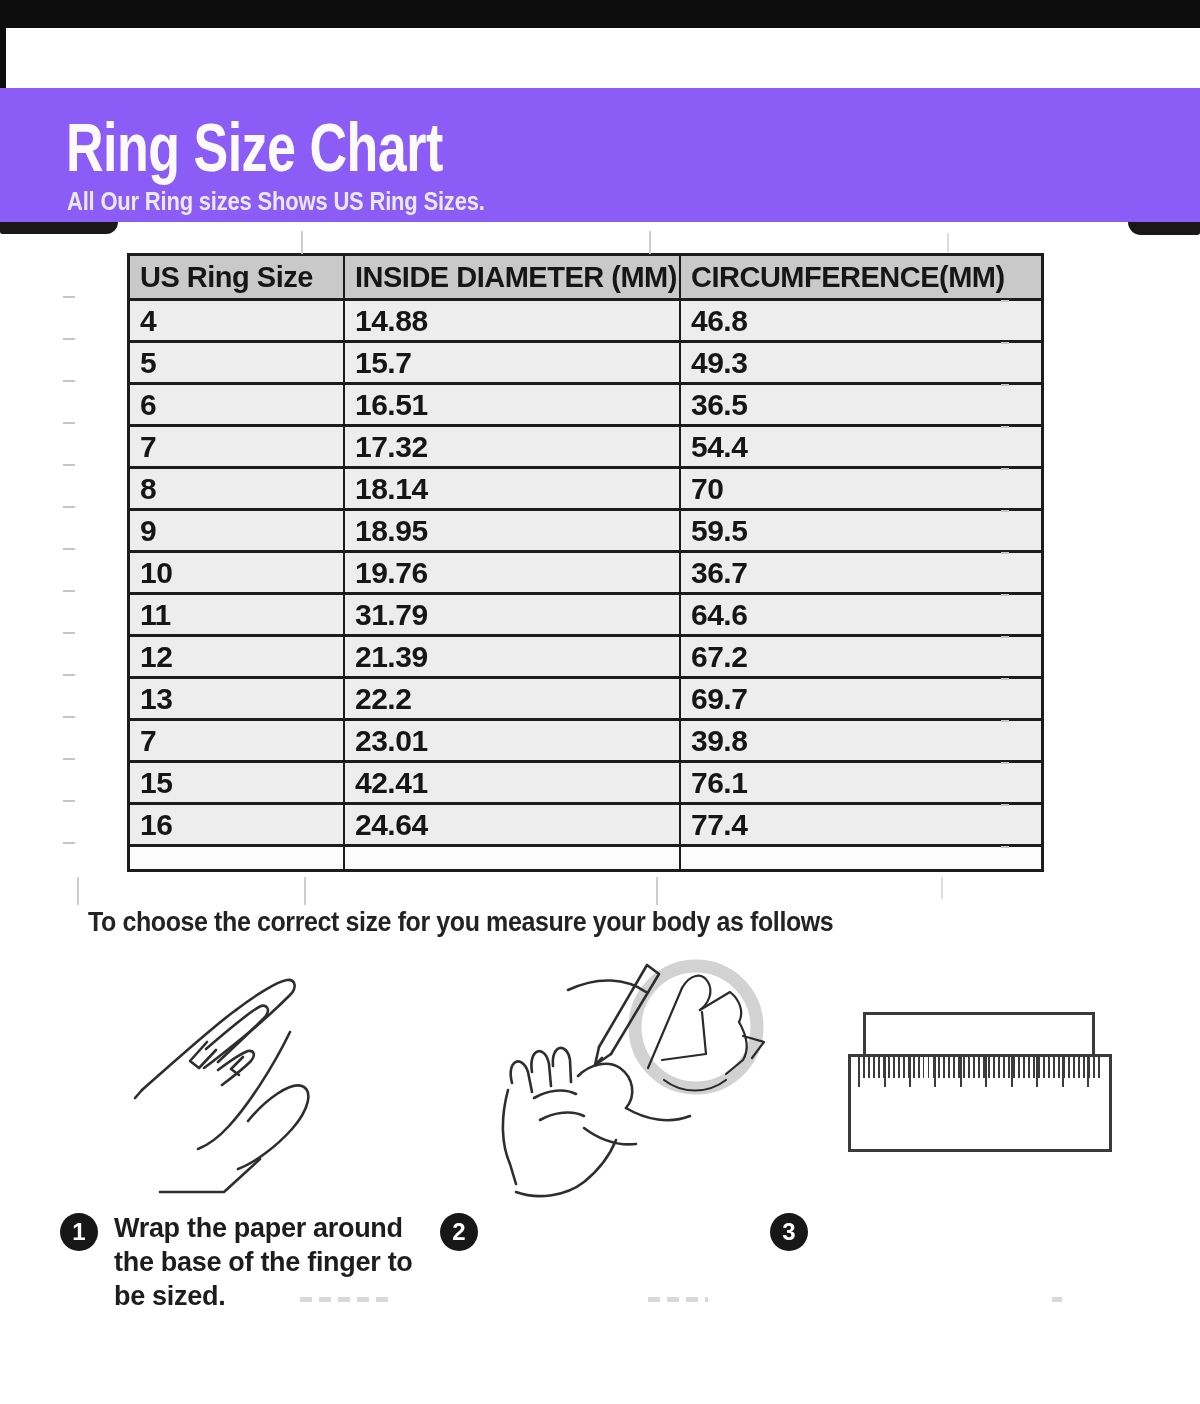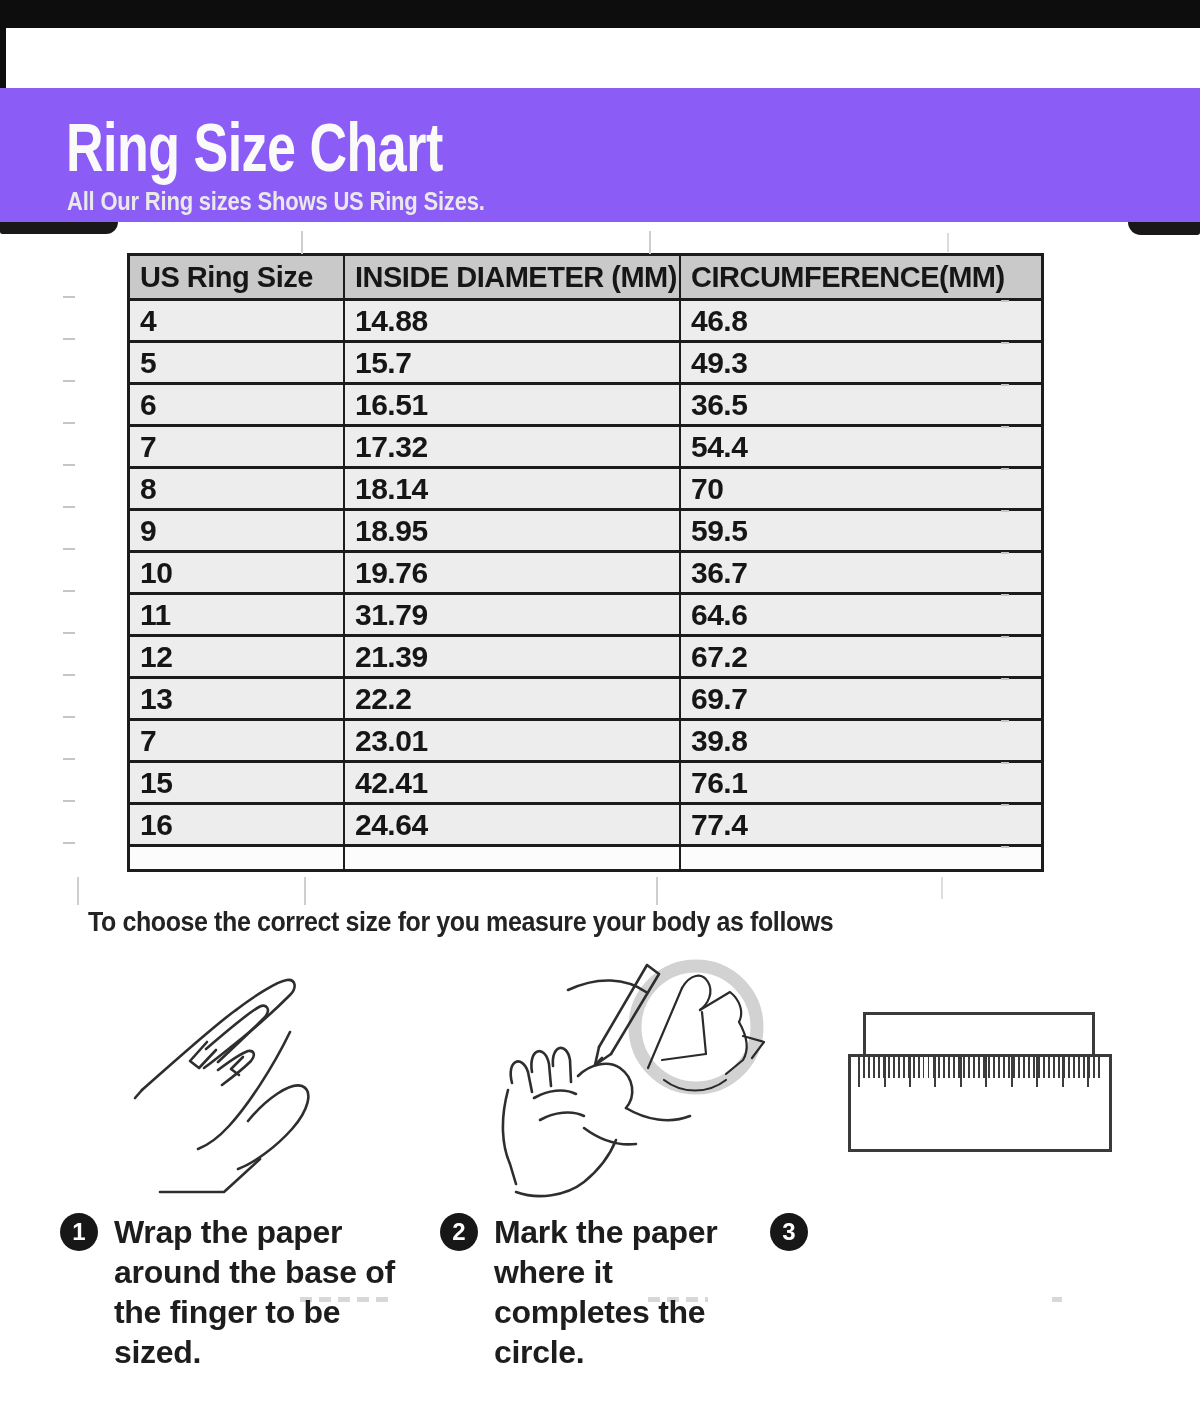--- a/index.html
+++ b/index.html
@@ -69,21 +69,21 @@
     background:repeating-linear-gradient(90deg,#3c3c3c 0 2px,transparent 2px 25.5px);}
 
   
   .step{position:absolute;display:flex;gap:16px;align-items:flex-start;}
   .step-badge{
     flex:0 0 38px;width:38px;height:38px;border-radius:50%;
     background:#171717;color:#ffffff;
     display:flex;align-items:center;justify-content:center;
     font-size:24px;font-weight:700;margin-top:1px;
   }
-  .step-text{font-size:32px;font-weight:700;line-height:1.25;letter-spacing:-0.3px;color:#1d1d1d;}
+  .step-text{font-size:27px;font-weight:700;line-height:1.25;letter-spacing:-0.3px;color:#1d1d1d;}
   .step1{left:60px;top:1212px;}  .step1 .step-text{width:322px;}
   .step2{left:440px;top:1212px;} .step2 .step-text{width:282px;}
   .step3{left:770px;top:1212px;} .step3 .step-text{width:340px;}
 </style>
 </head>
 <body>
 
 <div class="header-wrap">
   <div class="white-strip"></div>
   <div class="dark-band">
@@ -246,17 +246,16 @@
     <div class="ruler-ticks-major"></div>
   </div>
 </div>
 
 <div class="step step1">
   <div class="step-badge">1</div>
   <div class="step-text">Wrap the paper around the base of the finger to be sized.</div>
 </div>
 <div class="step step2">
   <div class="step-badge">2</div>
-  <div class="step-text">Mark the paper where it completes the circle.</div>
 </div>
 <div class="step step3">
   <div class="step-badge">3</div>
 </div>
 
 </body></html>

